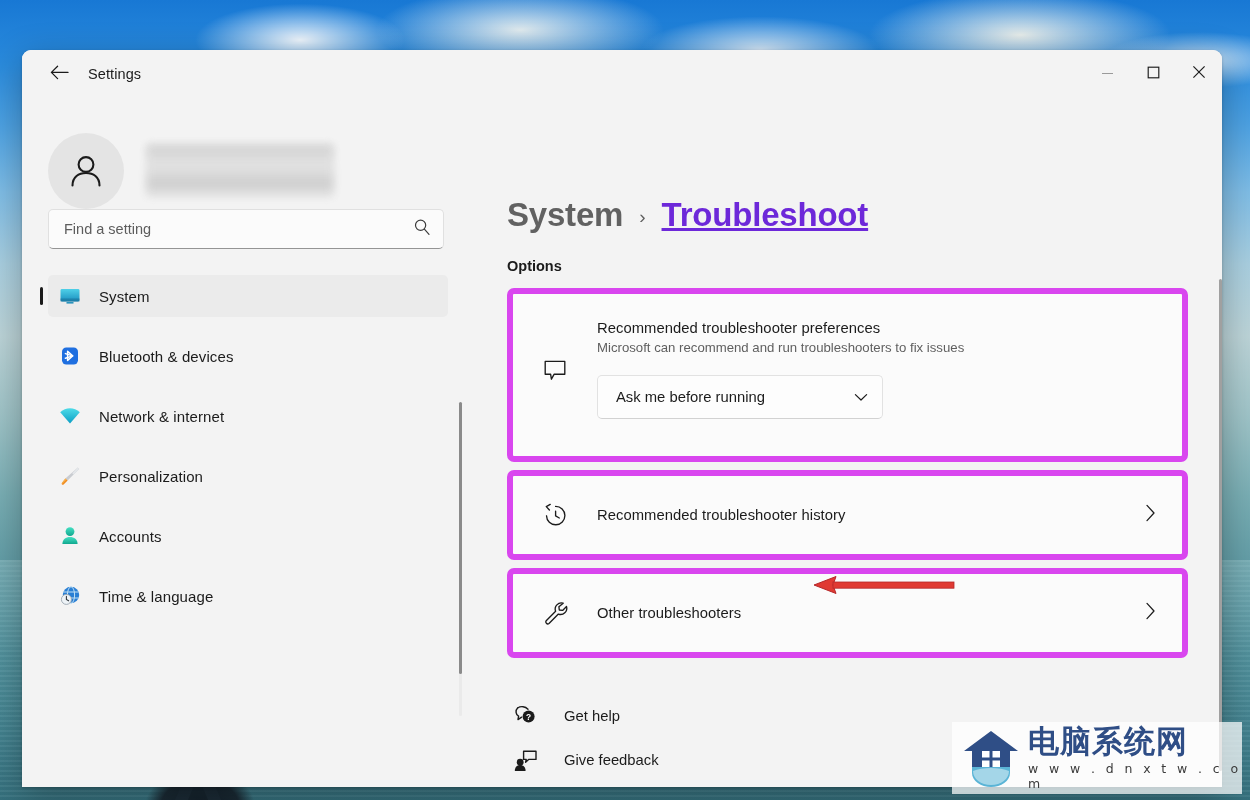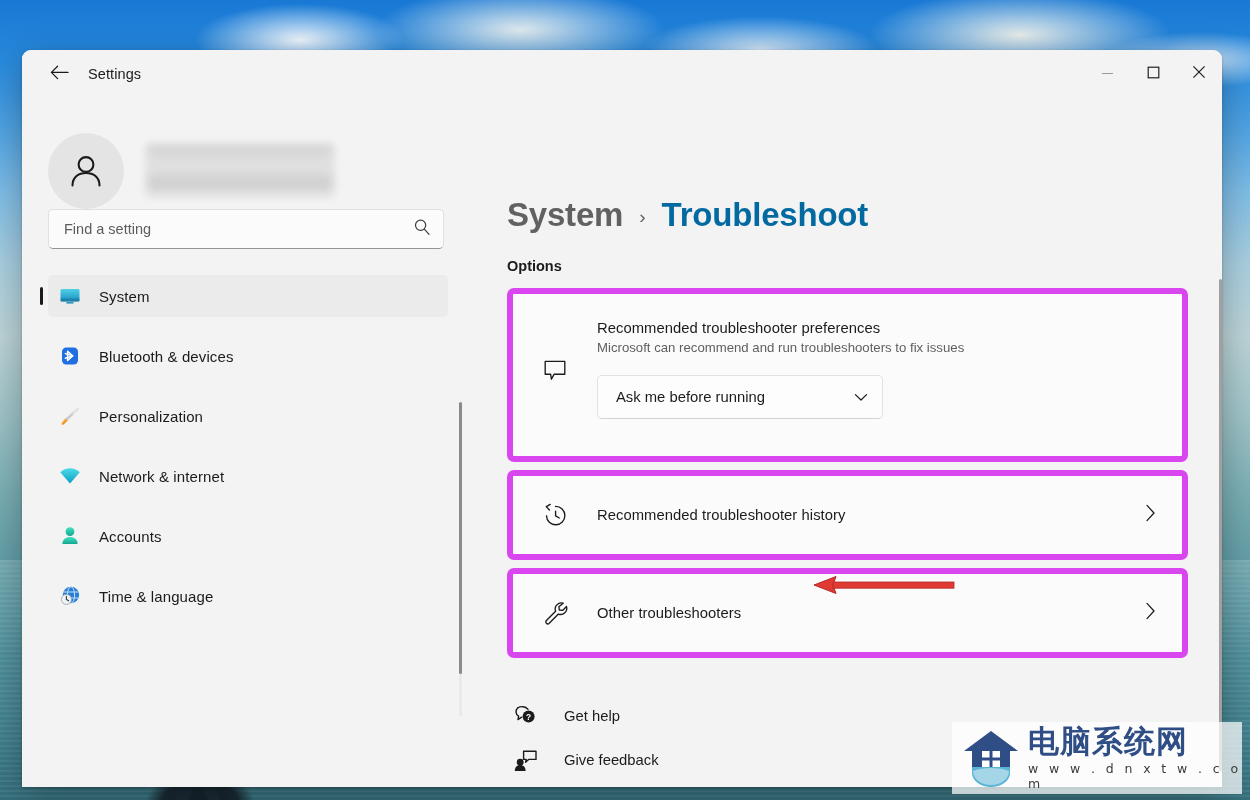--- a/index.html
+++ b/index.html
@@ -243,22 +243,23 @@
   }
   .crumb-sep {
     font-size: 19px;
     color: #5f5f5f;
     margin: 0 16px;
     transform: translateY(2px);
   }
   .crumb-current {
     font-size: 33px;
     font-weight: bold;
-    color: #0369a1;
+    color: #6d28d9;
     letter-spacing: -.2px;
+    text-decoration: underline;
   }
   .section-label {
     margin-top: 20px;
     font-size: 14.5px;
     font-weight: bold;
     color: #1b1b1b;
   }
 
   .cards { margin-top: 14px; }
 
@@ -479,42 +480,42 @@
                 <path d="M8.6 6.3 L13.6 10.9 L8.6 15.5 V6.3 Z M8.6 6.3 L8.6 15.5" fill="none" stroke="#fff" stroke-width="1.5" stroke-linejoin="round" stroke-linecap="round"></path>
                 <path d="M6.4 8.6 L13.6 10.9 L6.4 13.2" fill="none" stroke="#fff" stroke-width="1.5" stroke-linejoin="round" stroke-linecap="round"></path>
               </svg>
             </span>
             <span class="nav-label">Bluetooth &amp; devices</span>
           </div>
 
           <div class="nav-item">
             <span class="nav-icon">
               <svg width="22" height="22" viewBox="0 0 22 22">
-                <path d="M18.8 2.6 L20.2 4 L8.6 15.6 L6.4 13.4 Z" fill="#c9ccd1"></path>
-                <path d="M18.8 2.6 L20.2 4 L14.6 9.6 L13.2 8.2 Z" fill="#e4e7ea"></path>
-                <path d="M6.4 13.4 L8.6 15.6 L4.6 19.6 C3.4 20.3 2.2 19.1 2.9 17.9 Z" fill="#f08a1e"></path>
-                <path d="M6.4 13.4 L7.5 14.5 L3.6 18.6 C3.1 18.9 2.6 18.4 2.9 17.9 Z" fill="#f7b14a"></path>
-              </svg>
-            </span>
-            <span class="nav-label">Personalization</span>
-          </div>
-
-          <div class="nav-item">
-            <span class="nav-icon">
-              <svg width="22" height="22" viewBox="0 0 22 22">
                 <defs>
                     <linearGradient id="gWifi" x1="0" y1="0" x2="0" y2="1">
                   <stop offset="0" stop-color="#4ddbe8"></stop>
                       <stop offset="1" stop-color="#0b9ec4"></stop>
                 </linearGradient>
                   </defs>
                 <path d="M1.2 7.2 C4 4.6 7.4 3.3 11 3.3 C14.6 3.3 18 4.6 20.8 7.2 L11 18.6 Z" fill="url(#gWifi)"></path>
               </svg>
             </span>
             <span class="nav-label">Network &amp; internet</span>
+          </div>
+
+          <div class="nav-item">
+            <span class="nav-icon">
+              <svg width="22" height="22" viewBox="0 0 22 22">
+                <path d="M18.8 2.6 L20.2 4 L8.6 15.6 L6.4 13.4 Z" fill="#c9ccd1"></path>
+                <path d="M18.8 2.6 L20.2 4 L14.6 9.6 L13.2 8.2 Z" fill="#e4e7ea"></path>
+                <path d="M6.4 13.4 L8.6 15.6 L4.6 19.6 C3.4 20.3 2.2 19.1 2.9 17.9 Z" fill="#f08a1e"></path>
+                <path d="M6.4 13.4 L7.5 14.5 L3.6 18.6 C3.1 18.9 2.6 18.4 2.9 17.9 Z" fill="#f7b14a"></path>
+              </svg>
+            </span>
+            <span class="nav-label">Personalization</span>
           </div>
 
 
           <div class="nav-item">
             <span class="nav-icon">
               <svg width="22" height="22" viewBox="0 0 22 22">
                 <defs>
                     <linearGradient id="gAcc" x1="0" y1="0" x2="0" y2="1">
                   <stop offset="0" stop-color="#45e0c3"></stop>
                       <stop offset="1" stop-color="#10a78e"></stop>

